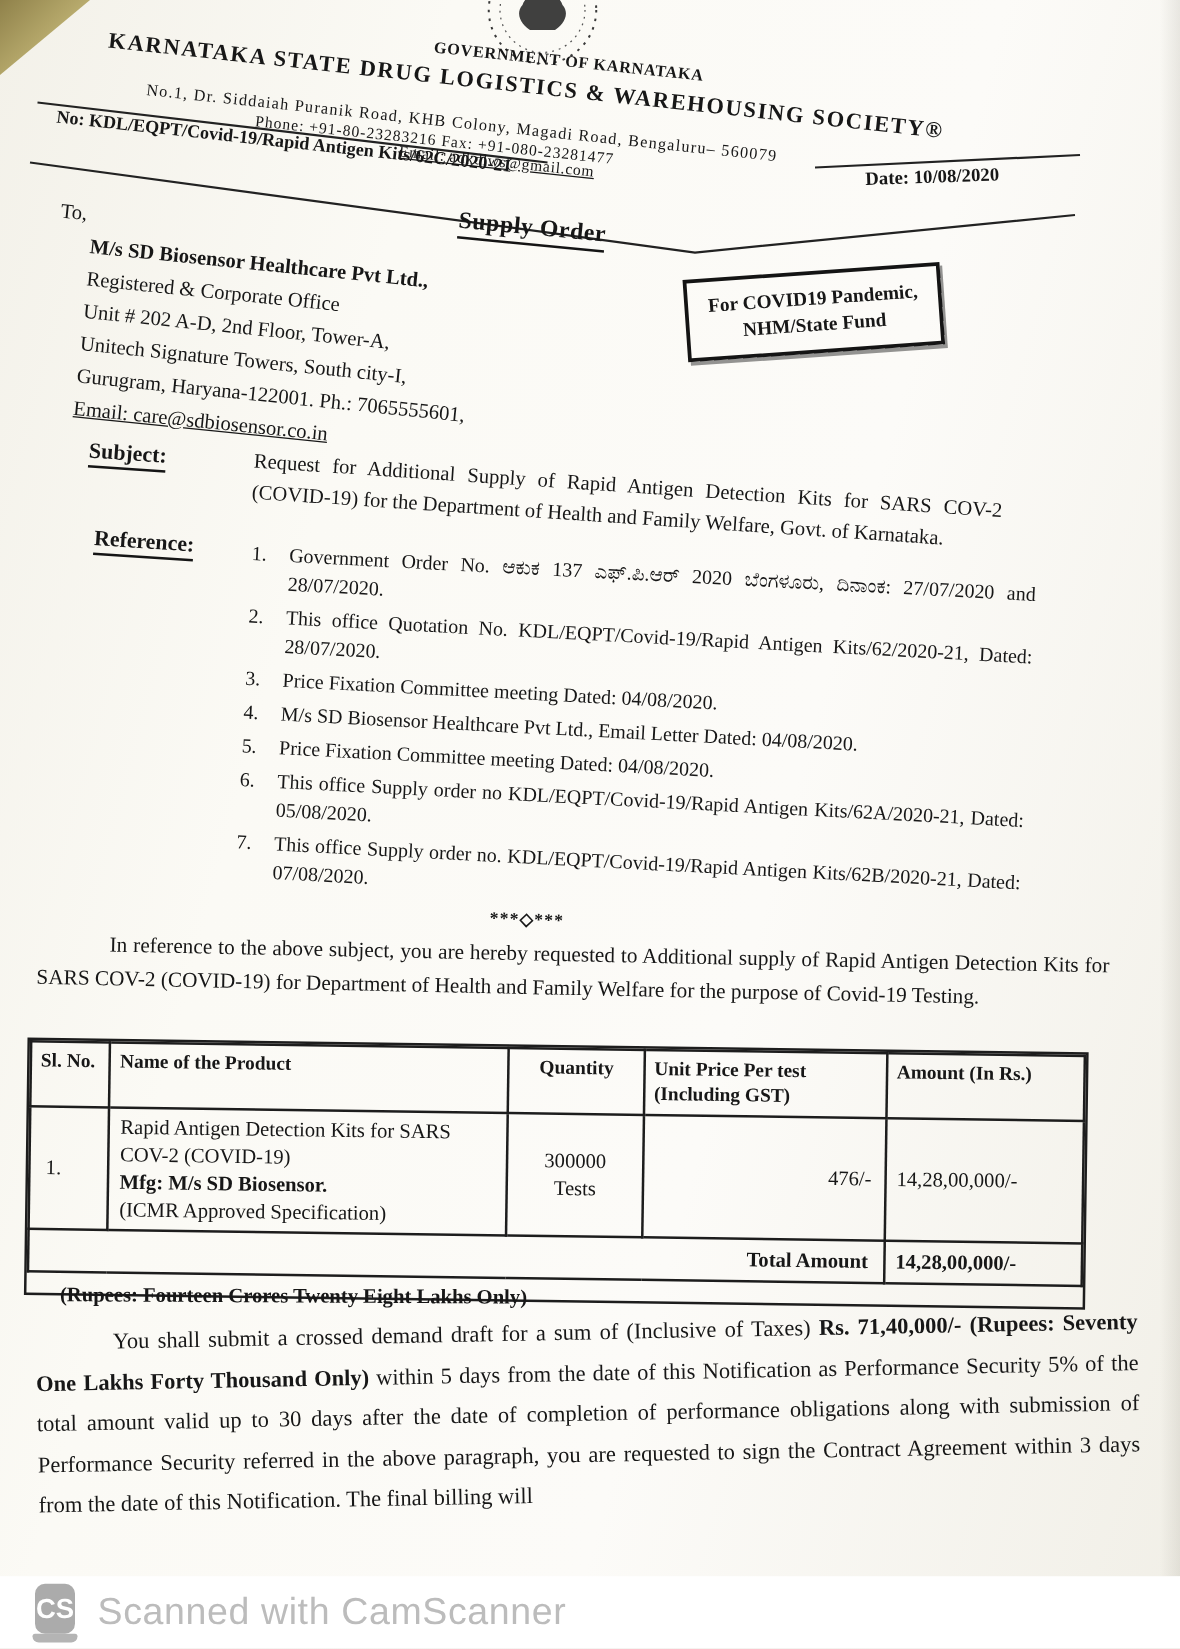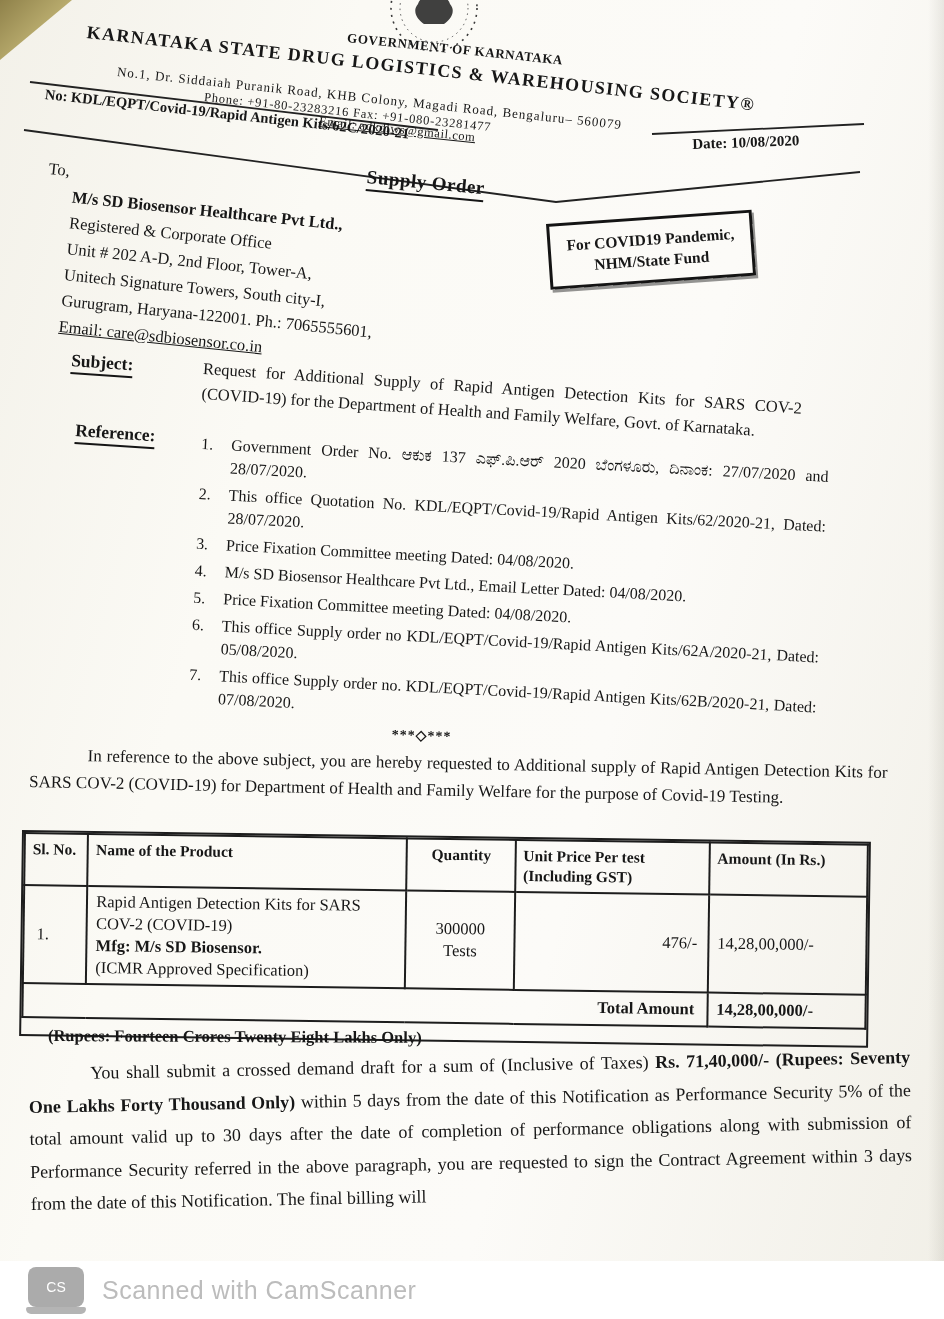--- a/index.html
+++ b/index.html
@@ -68,26 +68,26 @@
   .total-amount-cell { font-weight:bold; font-size:16.5px; }
 
   .amount-words { left:48px; top:1026px; transform:rotate(0.3deg); font-size:16.5px; font-weight:bold; white-space:nowrap; }
   .closing { left:28px; top:1058px; width:882px; transform:rotate(-1.1deg); font-size:18px; line-height:32.5px;
              text-align:justify; text-indent:62px; margin:0; }
   .closing .bold { font-weight:bold; }
 
   .footer { position:absolute; left:0; bottom:0; width:100%; height:58px; background:#ffffff;
             display:flex; align-items:center; padding-left:28px; gap:18px; box-sizing:border-box;
             font-family:"Liberation Sans", sans-serif; }
-  .cs-badge { width:56px; height:40px; background:#ababab; border-radius:8px; display:flex;
-              align-items:center; justify-content:center; color:#fff; font-weight:normal; font-size:14px;
+  .cs-badge { width:32px; height:40px; background:#ababab; border-radius:8px; display:flex;
+              align-items:center; justify-content:center; color:#fff; font-weight:bold; font-size:22px;
               position:relative; flex:none; margin-top:-6px; }
   .cs-badge::after { content:""; position:absolute; left:-2px; right:-2px; bottom:-7px; height:7px;
               background:#b4b4b4; border-radius:2px 2px 5px 5px; }
-  .footer-text { color:#bcbcbc; font-size:25px; letter-spacing:.5px;text-align:right; }
+  .footer-text { color:#bcbcbc; font-size:30px; letter-spacing:.5px;text-align:right; }
 </style>
 </head>
 <body>
 
 <div class="canvas">
 
   <div class="corner-wedge"></div>
   <div class="right-shade"></div>
 
   <svg class="rules" width="944" height="1319">

